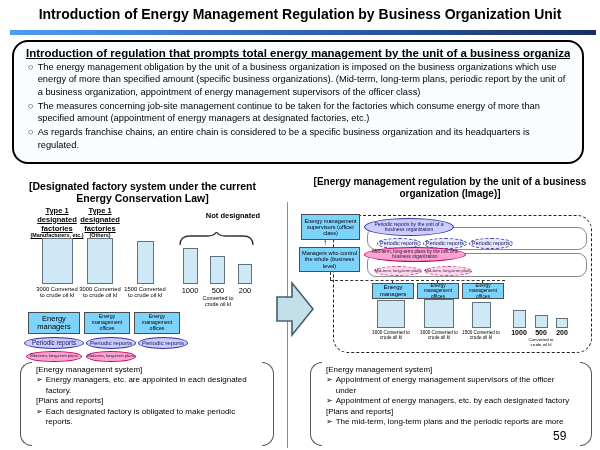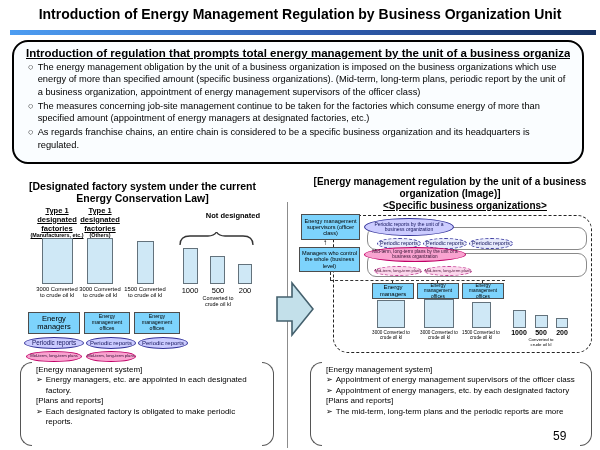--- a/index.html
+++ b/index.html
@@ -105,21 +105,20 @@
   <div class="abs oval ov-purple ctr" style="left:138px;top:337px;width:50px;height:12px;font-size:6px;">Periodic reports</div>
   <div class="abs oval ov-pink ctr" style="left:26px;top:351px;width:56px;height:11px;font-size:4.2px;white-space:nowrap;">Mid-term, long-term plans</div>
   <div class="abs oval ov-pink ctr" style="left:86px;top:351px;width:50px;height:11px;font-size:4.2px;white-space:nowrap;">Mid-term, long-term plans</div>
 
   <div class="abs divider" style="left:287px;top:202px;height:246px;"></div>
   <svg class="abs" style="left:276px;top:279px;" width="38" height="60" viewBox="0 0 38 60">
     <polygon points="1,18 16,18 16,4 37,30 16,56 16,42 1,42" fill="#c3e0ea" stroke="#44606d" stroke-width="1.6"></polygon>
   </svg>
 
   <div class="abs bold" style="left:310px;top:176px;width:280px;font-size:10px;text-align:center;line-height:1.18;">[Energy management regulation by the unit of a business organization (Image)]</div>
-  <div class="abs bold und" style="left:370px;top:200px;width:190px;font-size:10px;text-align:center;">&lt;Specific business organizations&gt;</div>
 
   <div class="abs dash-box" style="left:333px;top:215px;width:259px;height:138px;"></div>
 
   <div class="abs ybox ctr" style="left:301px;top:214px;width:59px;height:26px;font-size:5.6px;padding:1px;">Energy management supervisors (officer class)</div>
   <div class="abs bold" style="left:323px;top:238px;font-size:8px;">↑</div>
   <div class="abs ybox ctr" style="left:299px;top:247px;width:61px;height:25px;font-size:5.6px;padding:1px;">Managers who control the whole (business level)</div>
 
   <div class="connv" style="left:330px;top:272px;height:8px;"></div>
   <div class="conn" style="left:330px;top:280px;width:175px;"></div>
   <div class="connv" style="left:392px;top:280px;height:3px;"></div>
@@ -166,21 +165,21 @@
     <div class="note-item">
       <span class="mk">➢</span>
       <span>Each designated factory is obligated to make periodic reports.</span>
     </div>
   </div>
 
   <div class="bracket-box" style="left:310px;top:362px;width:282px;height:84px;">
     <div>[Energy management system]</div>
     <div class="note-item">
       <span class="mk">➢</span>
-      <span>Appointment of energy management supervisors of the officer class</span>
+      <span>Appointment of energy management supervisors of the officer under</span>
     </div>
     <div class="note-item">
       <span class="mk">➢</span>
       <span>Appointment of energy managers, etc. by each designated factory</span>
     </div>
     <div>[Plans and reports]</div>
     <div class="note-item">
       <span class="mk">➢</span>
       <span>The mid-term, long-term plans and the periodic reports are more</span>
     </div>

